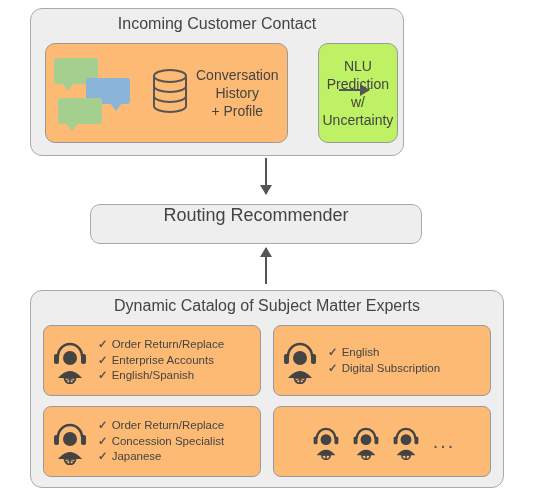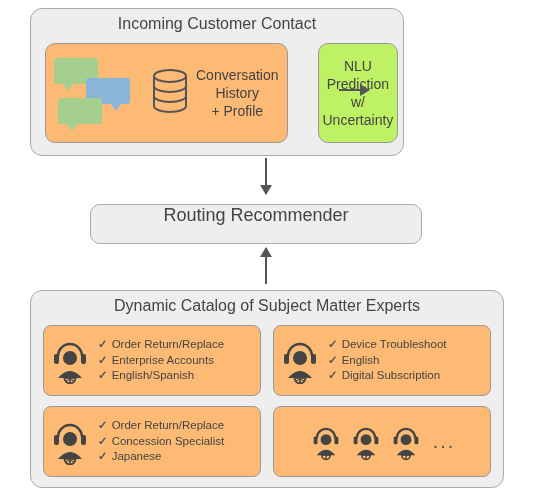--- a/index.html
+++ b/index.html
@@ -213,21 +213,20 @@
         <rect x="6" y="16" width="5" height="10" rx="2" fill="#444"></rect>
         <rect x="33" y="16" width="5" height="10" rx="2" fill="#444"></rect>
         <circle cx="22" cy="20" r="7" fill="#444"></circle>
         <path d="M10 40 q12 -14 24 0" fill="#444"></path>
         <circle cx="22" cy="40" r="5.5" fill="none" stroke="#444" stroke-width="1.8"></circle>
         <line x1="16.5" y1="40" x2="27.5" y2="40" stroke="#444" stroke-width="1.6"></line>
         <line x1="22" y1="34.5" x2="22" y2="45.5" stroke="#444" stroke-width="1.6"></line>
         <path d="M18 37 q4 3 8 0 M18 43 q4 -3 8 0" fill="none" stroke="#444" stroke-width="1.2"></path>
       </svg>
       <div class="skills">
-        <div class="row"><span class="chk">✓</span><span>Device Troubleshoot</span></div>
         <div class="row"><span class="chk">✓</span><span>English</span></div>
         <div class="row"><span class="chk">✓</span><span>Digital Subscription</span></div>
       </div>
     </div>
 
     <div class="expert-card">
       <svg class="agent-icon" viewBox="0 0 44 46">
         <path d="M10 18 a12 12 0 0 1 24 0" fill="none" stroke="#444" stroke-width="2.5"></path>
         <rect x="6" y="16" width="5" height="10" rx="2" fill="#444"></rect>
         <rect x="33" y="16" width="5" height="10" rx="2" fill="#444"></rect>

